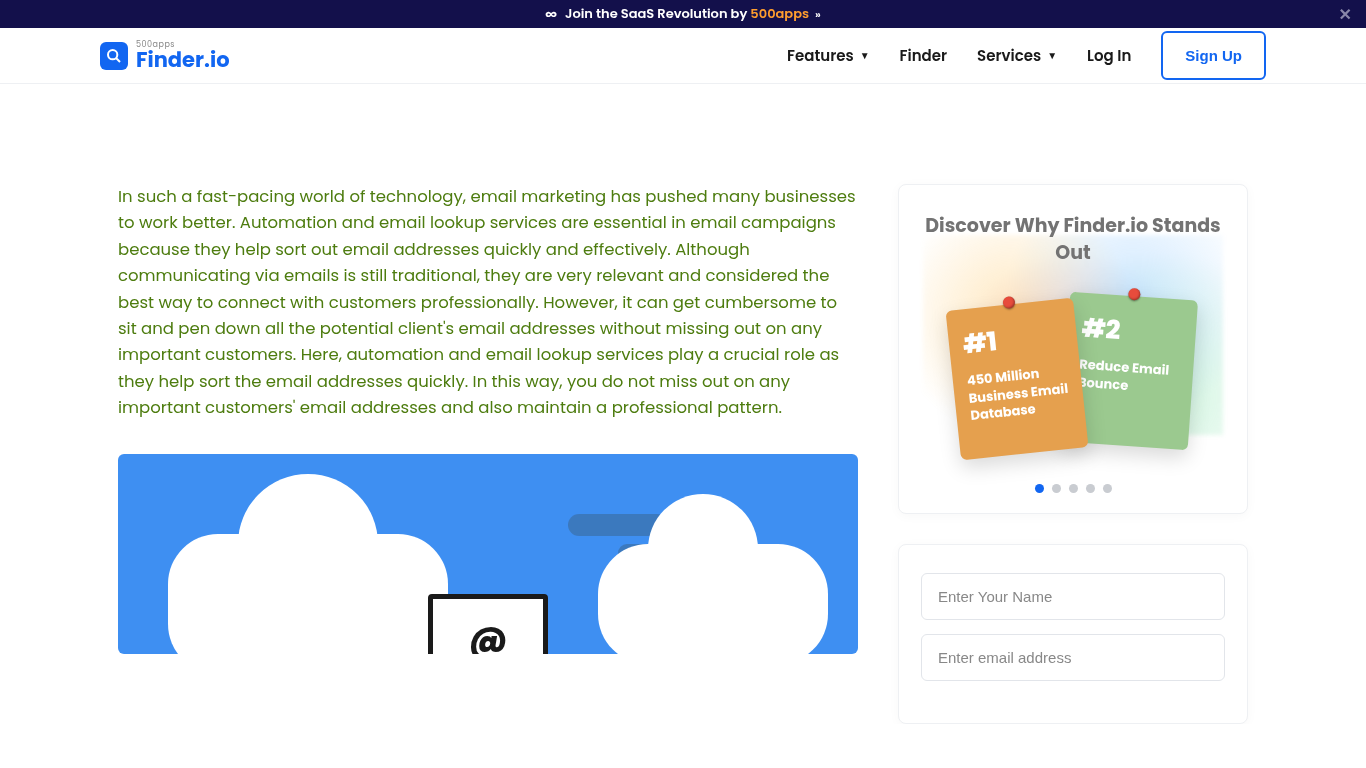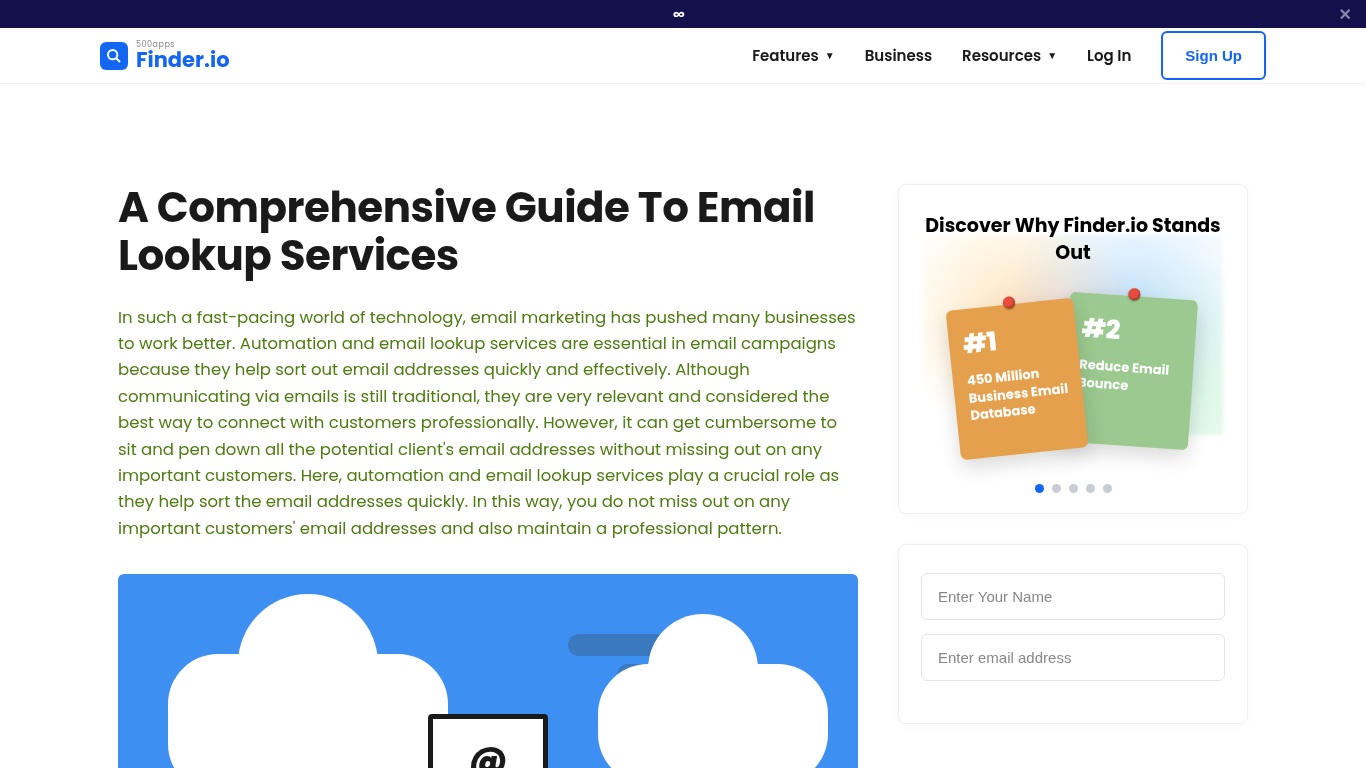--- a/index.html
+++ b/index.html
@@ -36,21 +36,21 @@
 .dash.d1 { width: 100px; height: 22px; left: 450px; top: 60px; }
 .dash.d2 { width: 70px; height: 18px; left: 500px; top: 90px; }
 .envelope { position: absolute; left: 50%; transform: translateX(-50%); bottom: -30px; width: 120px; height: 90px; background: #fff; border: 5px solid #1a1a1a; border-radius: 4px; }
 .at { position: absolute; left: 50%; top: 50%; transform: translate(-50%, -50%); font-size: 36px; font-weight: 800; color: #1a1a1a; }
 
 .side-col { width: 350px; display: flex; flex-direction: column; gap: 30px; }
 
 .card { background: #fff; border: 1px solid #eef0f3; border-radius: 8px; padding: 28px 22px; box-shadow: 0 2px 12px rgba(0,0,0,0.03); }
 .discover-card { position: relative; overflow: hidden; text-align: center; padding-bottom: 20px; }
 .splash { position: absolute; top: 50px; left: 50%; transform: translateX(-50%); width: 300px; height: 200px; background: radial-gradient(circle at 30% 40%, rgba(255,180,50,0.3), transparent 50%), radial-gradient(circle at 70% 30%, rgba(100,180,255,0.3), transparent 50%), radial-gradient(circle at 50% 70%, rgba(180,100,255,0.25), transparent 60%), radial-gradient(circle at 80% 80%, rgba(100,220,150,0.3), transparent 50%); filter: blur(2px); }
-.discover-title { font-size: 19px; font-weight: 700; color: #000000; position: relative; z-index: 2; margin-bottom: 30px; line-height: 1.4; }
+.discover-title { font-size: 19px; font-weight: 700; color: #737373; position: relative; z-index: 2; margin-bottom: 30px; line-height: 1.4; }
 .note-wrap { display: flex; justify-content: center; gap: -20px; position: relative; z-index: 2; margin-bottom: 28px; height: 160px; }
 .note { width: 128px; height: 150px; border-radius: 6px; padding: 16px 14px; color: #fff; text-align: left; position: relative; box-shadow: 0 8px 20px rgba(0,0,0,0.15); }
 .note.n1 { background: #e5a04e; transform: rotate(-6deg); margin-right: -8px; z-index: 2; top: 8px; }
 .note.n2 { background: #9bc98f; transform: rotate(4deg); margin-left: -8px; z-index: 1; top: 0; }
 .pin { position: absolute; top: -8px; left: 50%; transform: translateX(-50%); width: 12px; height: 12px; background: #e74c3c; border-radius: 50%; box-shadow: inset -1px -1px 2px rgba(0,0,0,0.3), 0 1px 2px rgba(0,0,0,0.4); }
 .note-num { font-size: 26px; font-weight: 800; margin-bottom: 8px; }
 .note-txt { font-size: 13px; font-weight: 700; line-height: 1.35; }
 .dots { display: flex; justify-content: center; gap: 8px; }
 .dot { width: 9px; height: 9px; border-radius: 50%; background: #c9ccd1; }
 .dot.active { background: #1266f1; }
@@ -59,20 +59,23 @@
 .signup-title { font-size: 21px; font-weight: 700; line-height: 1.35; margin-bottom: 28px; }
 .signup-title .free { color: #ff7a00; }
 .field { width: 100%; padding: 14px 16px; border: 1px solid #e2e5ea; border-radius: 6px; font-size: 15px; margin-bottom: 14px; color: #4d7c0f; }
 .field::placeholder { color: #888; }
 </style>
 </head>
 <body>
 
 <div class="topbar">
   <span class="infinity">∞</span>
+  <span>
+    <span>Join the SaaS Revolution by </span><span class="hl">500apps</span><span class="chev">»</span>
+  </span>
   <span class="close">✕</span>
 </div>
 
 <div class="navbar">
   <div class="logo">
     <div class="logo-mark">
       <svg width="16" height="16" viewBox="0 0 24 24" fill="none" stroke="#fff" stroke-width="3">
           <circle cx="10" cy="10" r="7"></circle>
           <line x1="15" y1="15" x2="21" y2="21"></line>
         </svg>
@@ -81,36 +84,35 @@
       <span class="logo-sub">500apps</span>
       <span class="logo-main">Finder.io</span>
     </div>
   </div>
   <div class="nav-links">
     <div class="nav-item">
       <span>Features</span>
       <span class="car">▼</span>
     </div>
     <div class="nav-item">
-      <span>Business</span>
+      <span>Finder</span>
     </div>
     <div class="nav-item">
-      <span>Resources</span>
+      <span>Services</span>
       <span class="car">▼</span>
     </div>
     <div class="nav-item">
       <span>Log In</span>
     </div>
     <button class="signup-btn">Sign Up</button>
   </div>
 </div>
 
 <div class="page">
   <div class="main-col">
-    <h1 class="title">A Comprehensive Guide To Email Lookup Services</h1>
     <p class="para">In such a fast-pacing world of technology, email marketing has pushed many businesses to work better. Automation and email lookup services are essential in email campaigns because they help sort out email addresses quickly and effectively. Although communicating via emails is still traditional, they are very relevant and considered the best way to connect with customers professionally. However, it can get cumbersome to sit and pen down all the potential client's email addresses without missing out on any important customers. Here, automation and email lookup services play a crucial role as they help sort the email addresses quickly. In this way, you do not miss out on any important customers' email addresses and also maintain a professional pattern.</p>
     <div class="hero-img">
       <div class="dash d1"></div>
       <div class="dash d2"></div>
       <div class="cloud c1"></div>
       <div class="cloud c2"></div>
       <div class="envelope">
           <span class="at">@</span>
         </div>
     </div>

